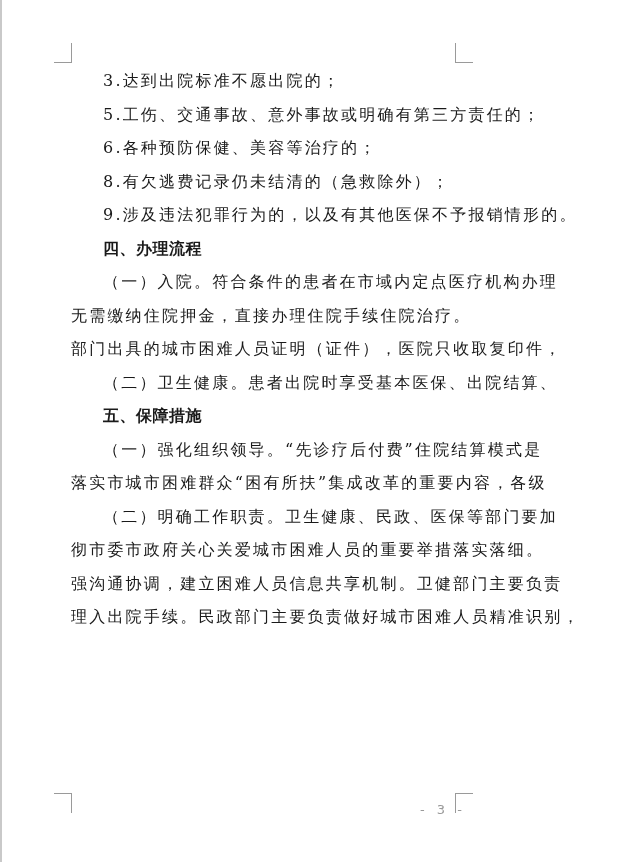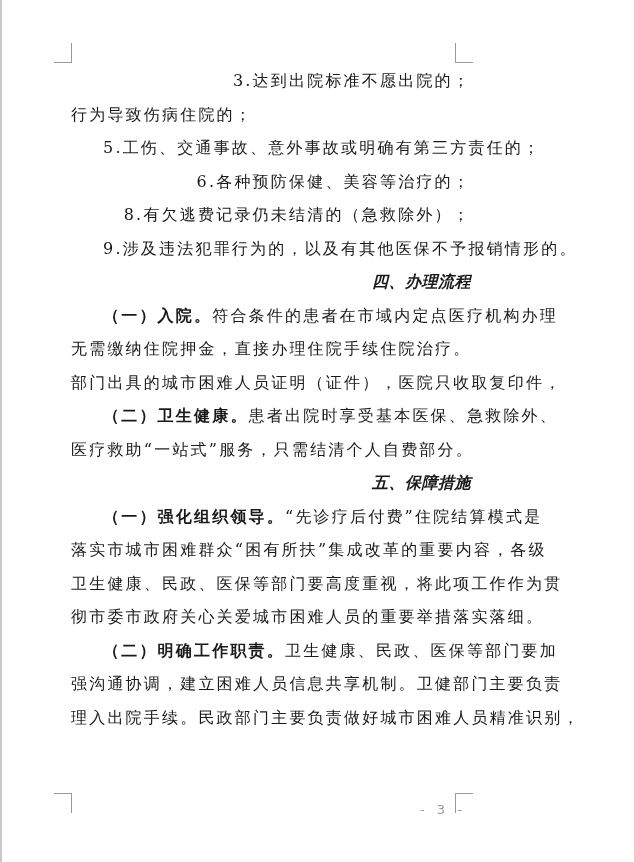--- a/index.html
+++ b/index.html
@@ -8,52 +8,49 @@
     font-family: "DejaVu Serif", "Liberation Serif", serif; color: #1a1a1a;
   }
   .left-edge { position: absolute; left: 0; top: 0; width: 2px; height: 862px; background: #c9c9c9; }
   .crop { position: absolute; border-color: #9a9a9a; border-style: solid; width: 17px; height: 19px; }
   .crop.tl { left: 54px; top: 43px; border-width: 0 1px 1px 0; }
   .crop.tr { left: 455px; top: 43px; border-width: 0 0 1px 1px; }
   .crop.bl { left: 54px; top: 793px; border-width: 1px 1px 0 0; }
   .crop.br { left: 455px; top: 793px; border-width: 1px 0 0 1px; }
   .page-content { position: absolute; left: 71px; top: 64px; width: 400px; font-size: 16px; }
   .line { height: 33.5px; line-height: 33.5px; white-space: nowrap; letter-spacing: 2.2px; }
-  .indent { padding-left: 32px; text-align: right; }
-  .heading { font-family: "DejaVu Sans", "Liberation Sans", sans-serif; font-weight: bold; letter-spacing: 0.5px; font-style: italic; }
-  .bold { font-weight: bold; }
+  .indent { padding-left: 32px; }
+  .heading { font-family: "DejaVu Sans", "Liberation Sans", sans-serif; font-weight: bold; letter-spacing: 0.5px; }
+  .bold { font-weight: normal; }
   .page-number { position: absolute; left: 420px; top: 802px; font-size: 13px; color: #999; letter-spacing: 4px; font-family: "DejaVu Sans", sans-serif; }
 </style>
 </head>
 <body>
 
 <div class="left-edge"></div>
 <div class="crop tl"></div>
 <div class="crop tr"></div>
 <div class="crop bl"></div>
 <div class="crop br"></div>
 
 <div class="page-content">
   <div class="line indent">3.达到出院标准不愿出院的；</div>
-  <div class="line">行为导致伤病住院的；</div>
   <div class="line indent">5.工伤、交通事故、意外事故或明确有第三方责任的；</div>
   <div class="line indent">6.各种预防保健、美容等治疗的；</div>
   <div class="line indent">8.有欠逃费记录仍未结清的（急救除外）；</div>
   <div class="line indent">9.涉及违法犯罪行为的，以及有其他医保不予报销情形的。</div>
 
   <div class="line indent heading">四、办理流程</div>
   <div class="line indent"><span class="bold">（一）入院。</span><span>符合条件的患者在市域内定点医疗机构办理</span></div>
   <div class="line">无需缴纳住院押金，直接办理住院手续住院治疗。</div>
   <div class="line">部门出具的城市困难人员证明（证件），医院只收取复印件，</div>
-  <div class="line indent"><span class="bold">（二）卫生健康。</span><span>患者出院时享受基本医保、急救除外、</span></div>
-  <div class="line">医疗救助“一站式”服务，只需结清个人自费部分。</div>
+  <div class="line indent"><span class="bold">（二）卫生健康。</span><span>患者出院时享受基本医保、出院结算、</span></div>
 
   <div class="line indent heading">五、保障措施</div>
   <div class="line indent"><span class="bold">（一）强化组织领导。</span><span>“先诊疗后付费”住院结算模式是</span></div>
   <div class="line">落实市城市困难群众“困有所扶”集成改革的重要内容，各级</div>
-  <div class="line">卫生健康、民政、医保等部门要高度重视，将此项工作作为贯</div>
+  <div class="line indent"><span class="bold">（二）明确工作职责。</span><span>卫生健康、民政、医保等部门要加</span></div>
   <div class="line">彻市委市政府关心关爱城市困难人员的重要举措落实落细。</div>
-  <div class="line indent"><span class="bold">（二）明确工作职责。</span><span>卫生健康、民政、医保等部门要加</span></div>
   <div class="line">强沟通协调，建立困难人员信息共享机制。卫健部门主要负责</div>
   <div class="line">理入出院手续。民政部门主要负责做好城市困难人员精准识别，</div>
 </div>
 
 <div class="page-number">- 3 -</div>
 
 </body></html>

